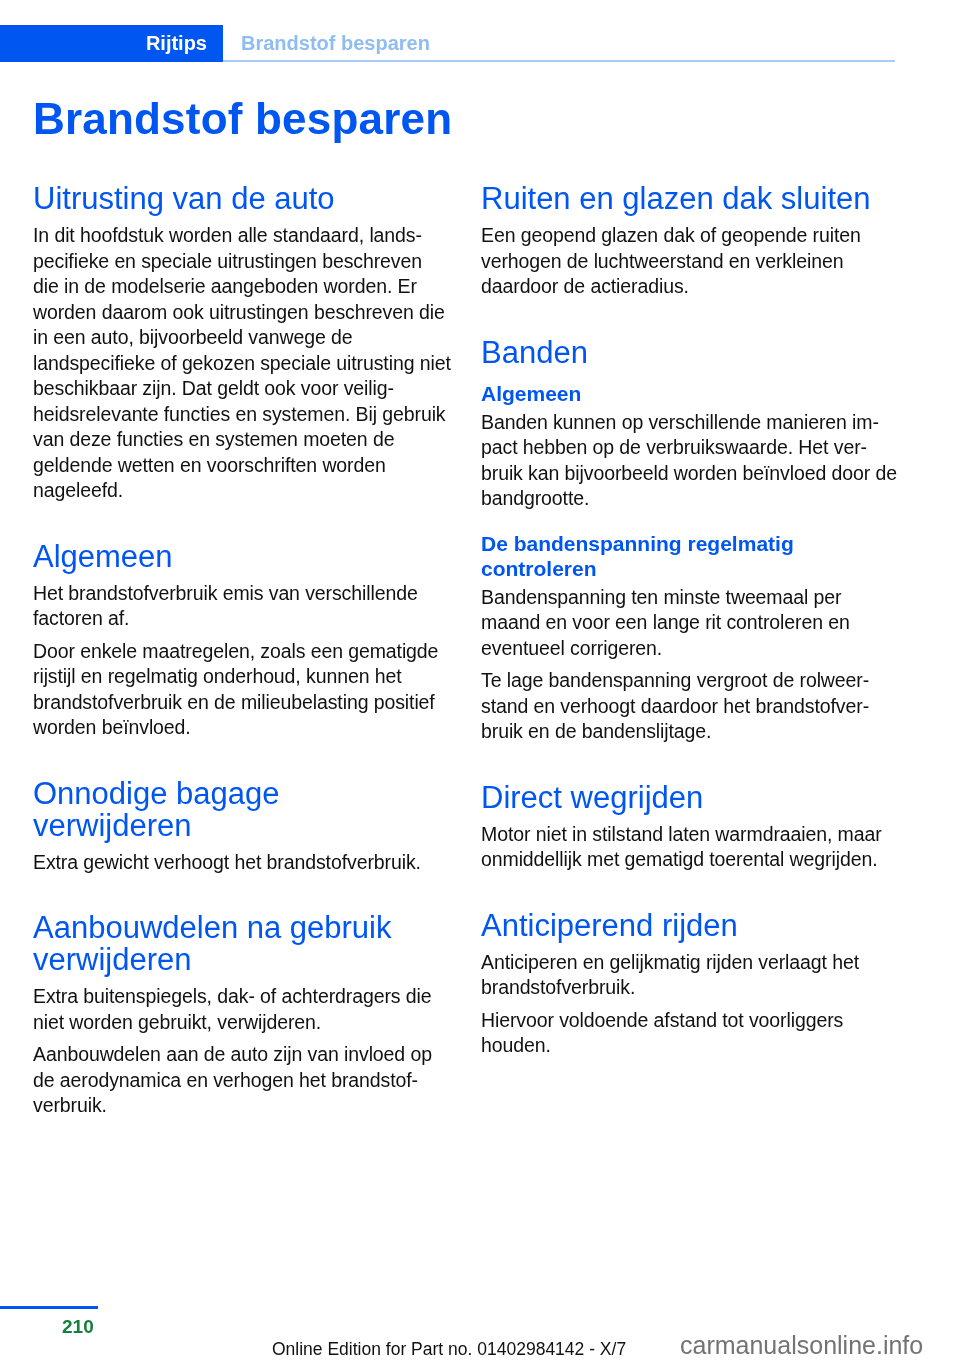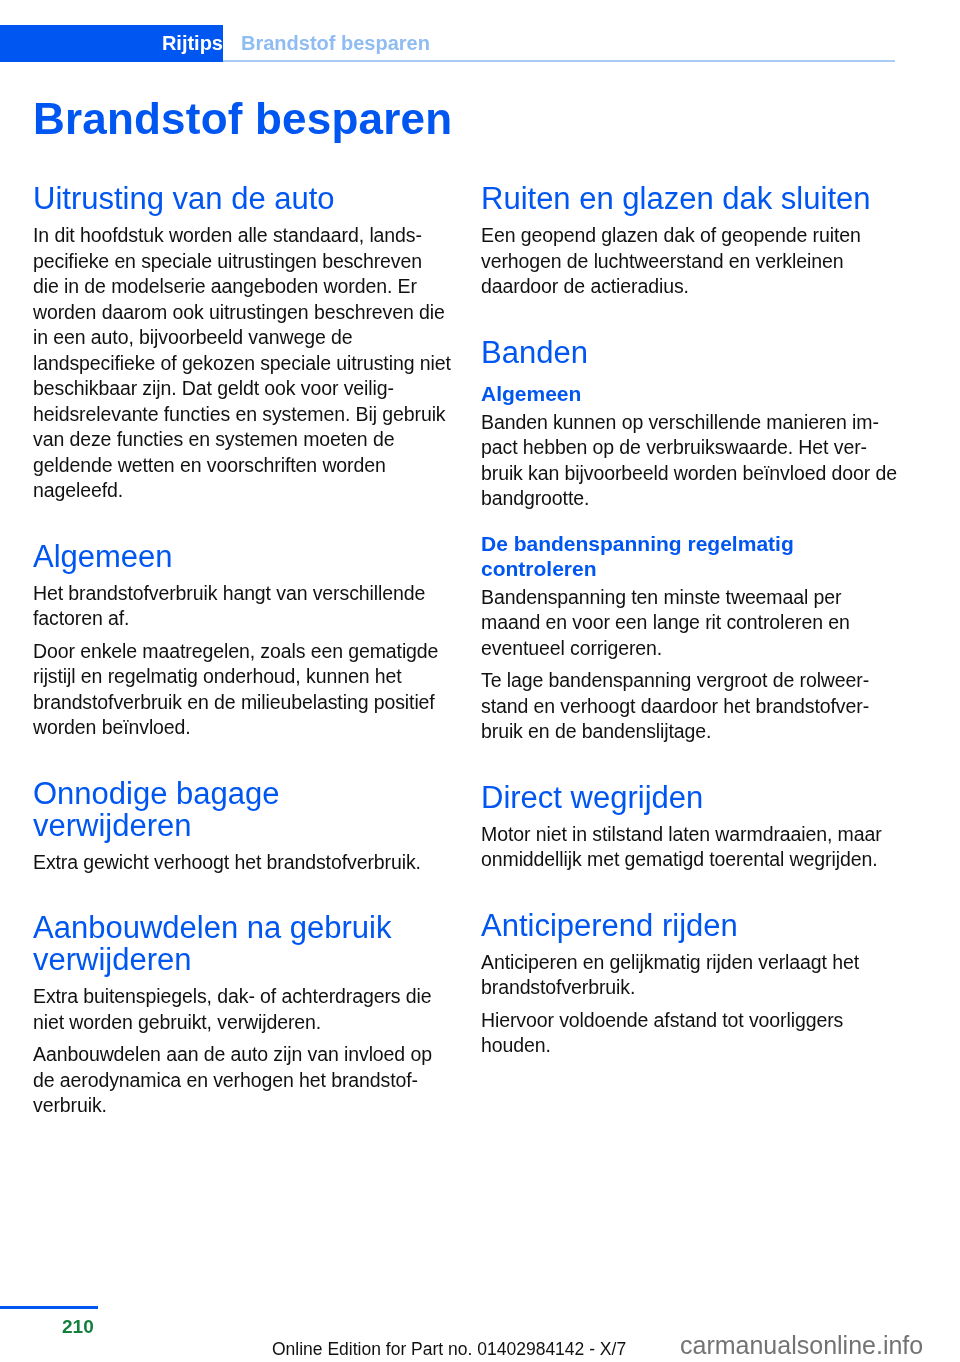--- a/index.html
+++ b/index.html
@@ -3,21 +3,21 @@
   <meta charset="utf-8">
   <style>
     * { margin: 0; padding: 0; box-sizing: border-box; }
     html, body { width: 960px; height: 1362px; background: #ffffff; overflow: hidden; }
     body { position: relative; font-family: "Liberation Sans", sans-serif; color: #111111; }
 
     .header-bar { position: absolute; top: 25px; left: 0; width: 895px; height: 37px; }
     .header-tab {
       position: absolute; left: 0; top: 0; width: 223px; height: 37px;
       background: #0056f0; color: #ffffff; font-weight: bold; font-size: 20px;
-      text-align: right; padding-right: 0; line-height: 36px;
+      text-align: right; padding-right: 16px; line-height: 36px;
     }
     .header-crumb {
       position: absolute; left: 241px; top: 0; height: 37px; line-height: 36px;
       color: #8fbcf2; font-weight: bold; font-size: 20px;
     }
     .header-line {
       position: absolute; left: 223px; top: 35px; width: 672px; height: 2px; background: #a8ccf5;
     }
 
     .page-title {
@@ -53,21 +53,21 @@
 <h1 class="page-title">Brandstof besparen</h1>
 
 <div class="column col-left">
   <section>
     <h2 class="sec">Uitrusting van de auto</h2>
     <p class="body">In dit hoofdstuk worden alle standaard, lands­pecifieke en speciale uitrustingen beschreven die in de modelserie aangeboden worden. Er worden daarom ook uitrustingen beschreven die in een auto, bijvoorbeeld vanwege de landspecifieke of gekozen speciale uitrusting niet beschikbaar zijn. Dat geldt ook voor veilig­heidsrelevante functies en systemen. Bij ge­bruik van deze functies en systemen moeten de geldende wetten en voorschriften worden nageleefd.</p>
   </section>
   <div class="gap-sec"></div>
   <section>
     <h2 class="sec">Algemeen</h2>
-    <p class="body">Het brandstofverbruik hangt van verschillende factoren af.</p>
+    <p class="body">Het brandstofverbruik emis van verschillende factoren af.</p>
     <p class="body">Door enkele maatregelen, zoals een gematigde rijstijl en regelmatig onderhoud, kunnen het brandstofverbruik en de milieubelasting posi­tief worden beïnvloed.</p>
   </section>
   <div class="gap-sec"></div>
   <section>
     <h2 class="sec" style="width:300px">Onnodige bagage verwijderen</h2>
     <p class="body">Extra gewicht verhoogt het brandstofverbruik.</p>
   </section>
   <div class="gap-sec"></div>
   <section>
     <h2 class="sec" style="width:400px">Aanbouwdelen na gebruik verwijderen</h2>

